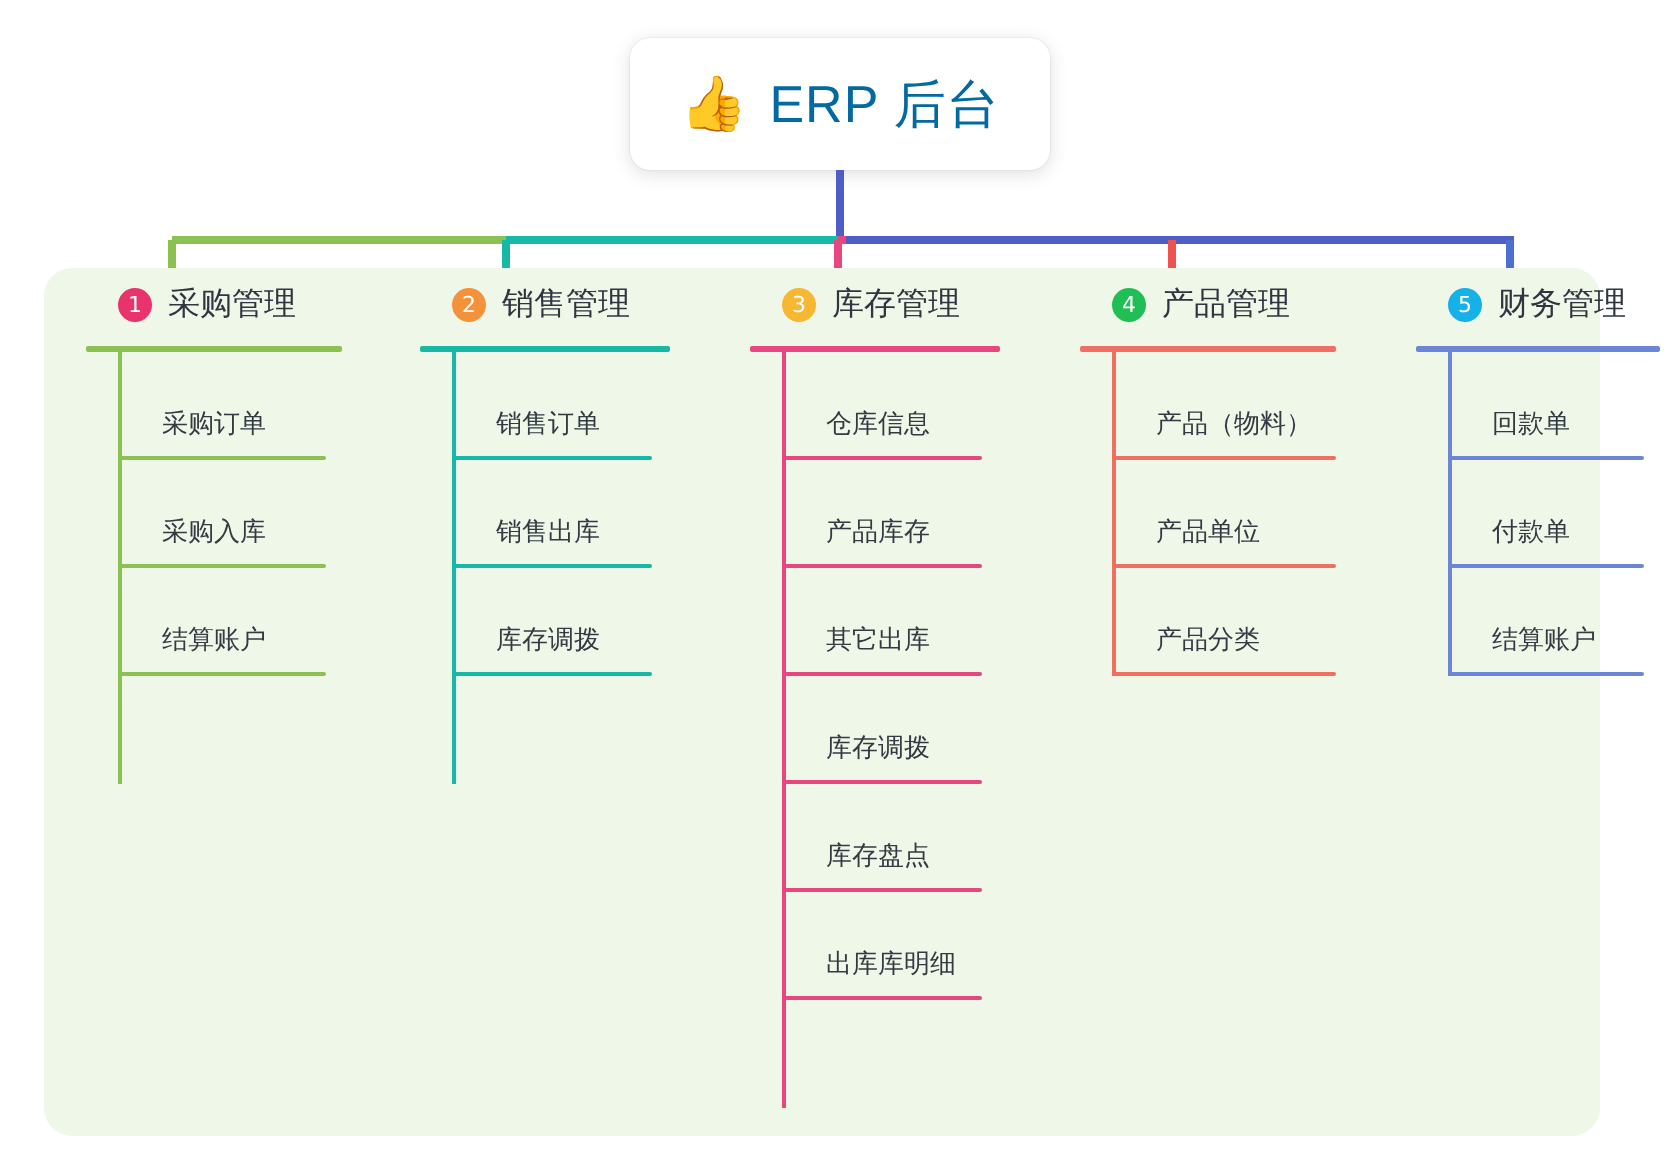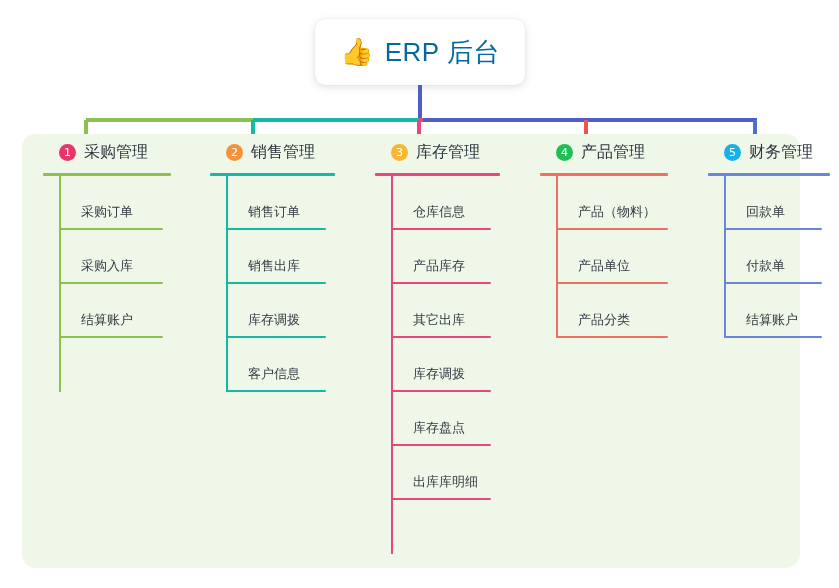--- a/index.html
+++ b/index.html
@@ -213,24 +213,20 @@
           <div class="item-rule" style="width: 100px; background: rgb(23, 185, 166);"></div>
         </div>
         <div class="item">
           <span class="item-label">销售出库</span>
           <div class="item-rule" style="width: 100px; background: rgb(23, 185, 166);"></div>
         </div>
         <div class="item">
           <span class="item-label">库存调拨</span>
           <div class="item-rule" style="width: 100px; background: rgb(23, 185, 166);"></div>
         </div>
-        <div class="item">
-          <span class="item-label">客户信息</span>
-          <div class="item-rule" style="width: 100px; background: rgb(23, 185, 166);"></div>
-        </div>
       </div>
     </div>
     <div class="col" style="left: 353px;">
       <div class="col-head" style="width: 125px;">
         <span class="badge" style="background: rgb(247, 183, 49);">3</span>
         <span class="col-title">库存管理</span>
       </div>
       <div class="head-rule" style="width: 125px; background: rgb(232, 70, 127);"></div>
       <div class="items">
         <div class="spine" style="background: rgb(232, 70, 127); height: 378px;"></div>

